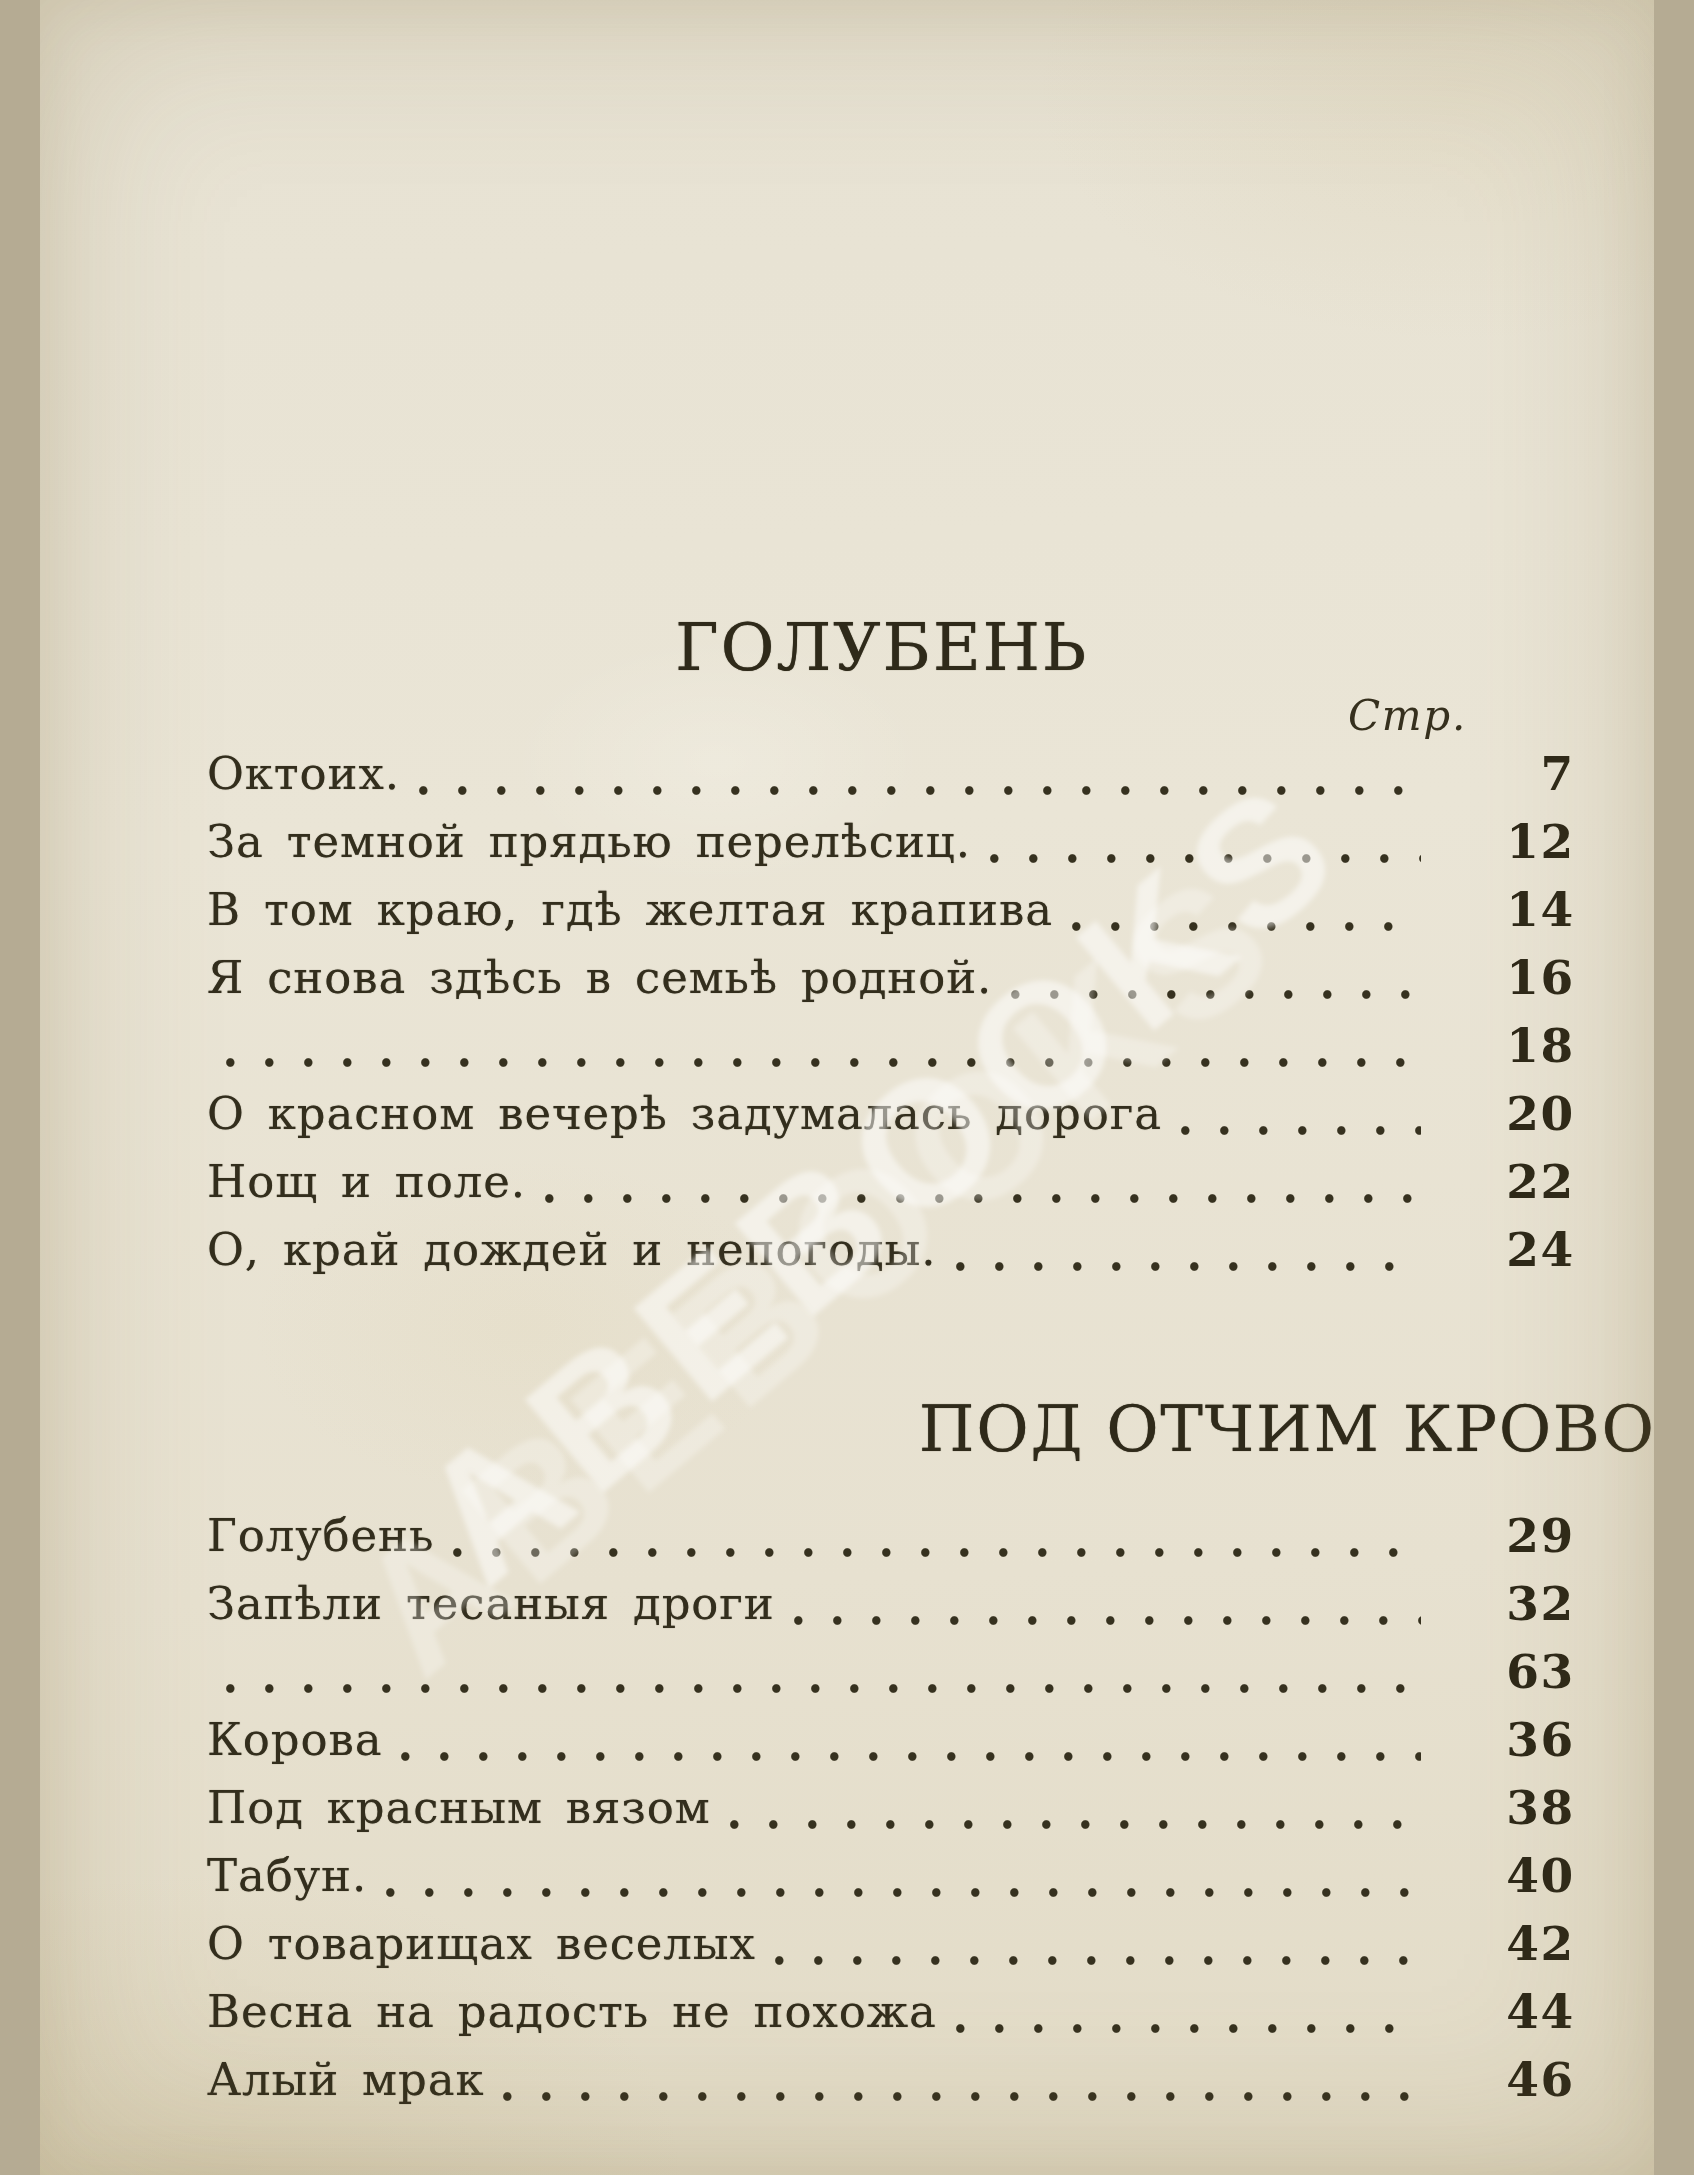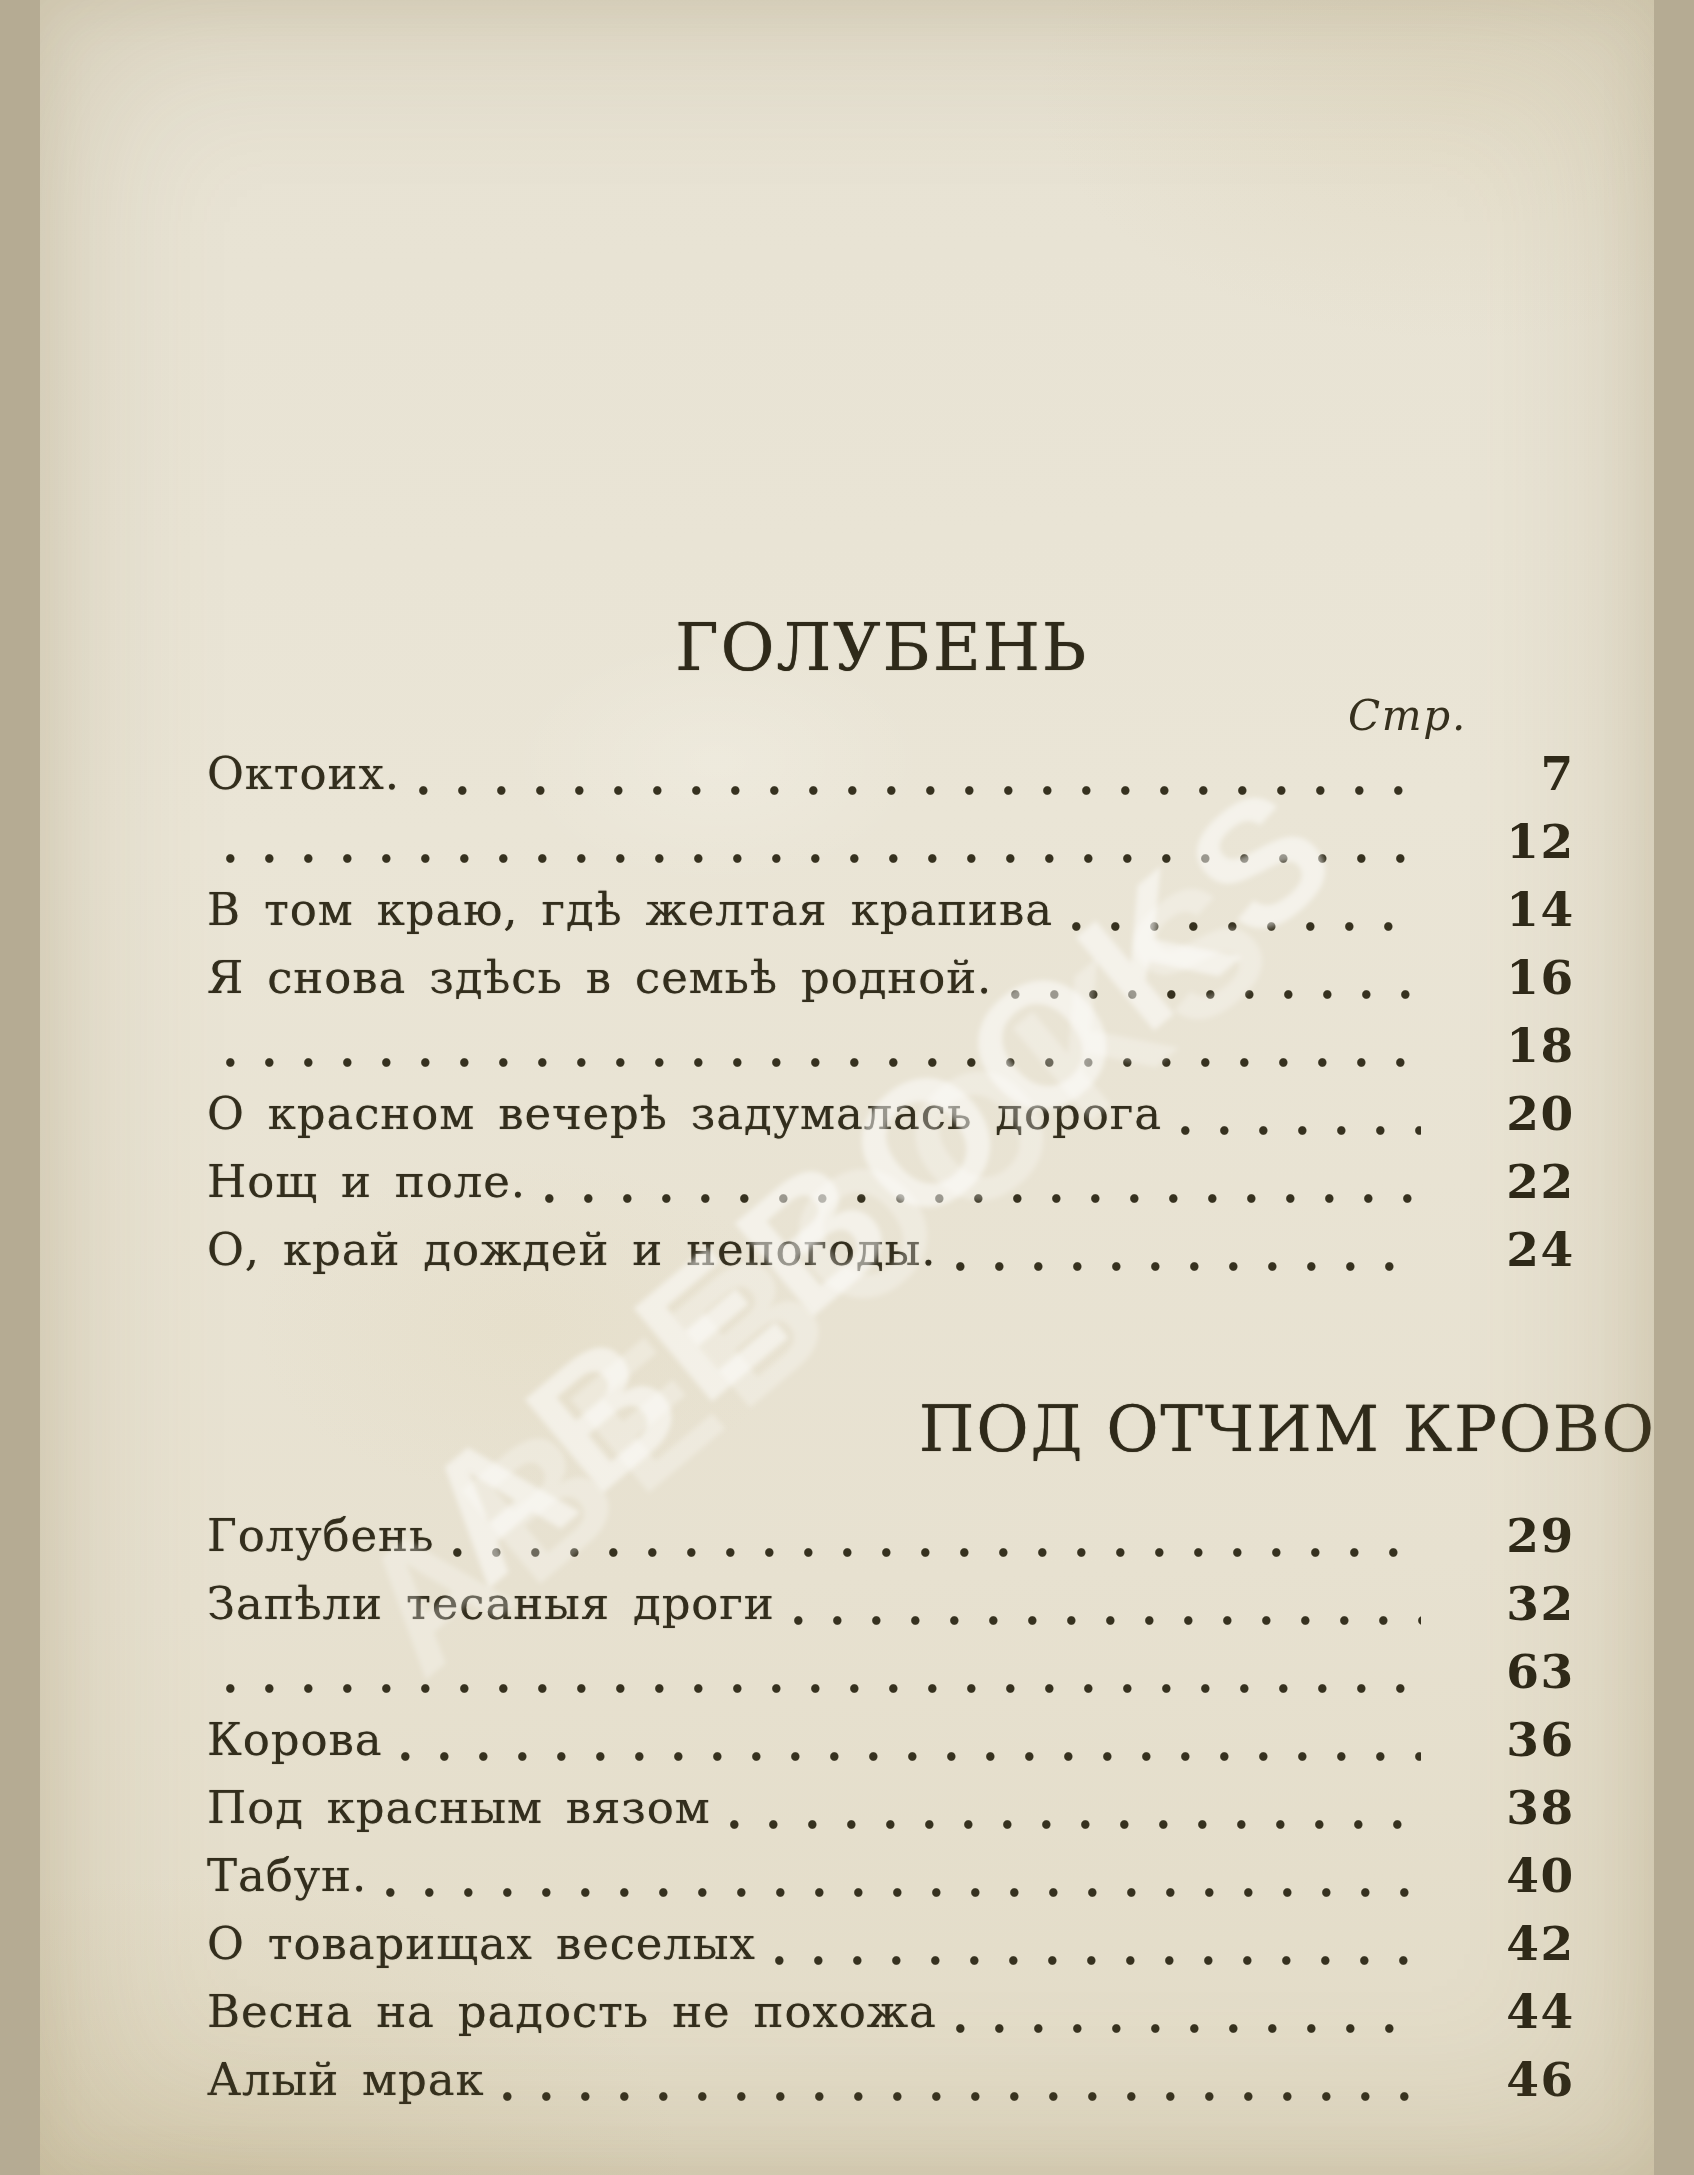--- a/index.html
+++ b/index.html
@@ -90,20 +90,21 @@
     <div class="col-header">Стр.</div>
 
     <div class="toc-list s1">
   <div class="toc-row">
     <span class="t">Октоих.</span>
     <span class="leader"></span>
     <span class="p">7</span>
   </div>
 
   <div class="toc-row">
+    <span class="t">За темной прядью перелѣсиц.</span>
     <span class="leader"></span>
     <span class="p">12</span>
   </div>
 
   <div class="toc-row">
     <span class="t">В том краю, гдѣ желтая крапива</span>
     <span class="leader"></span>
     <span class="p">14</span>
   </div>
 

